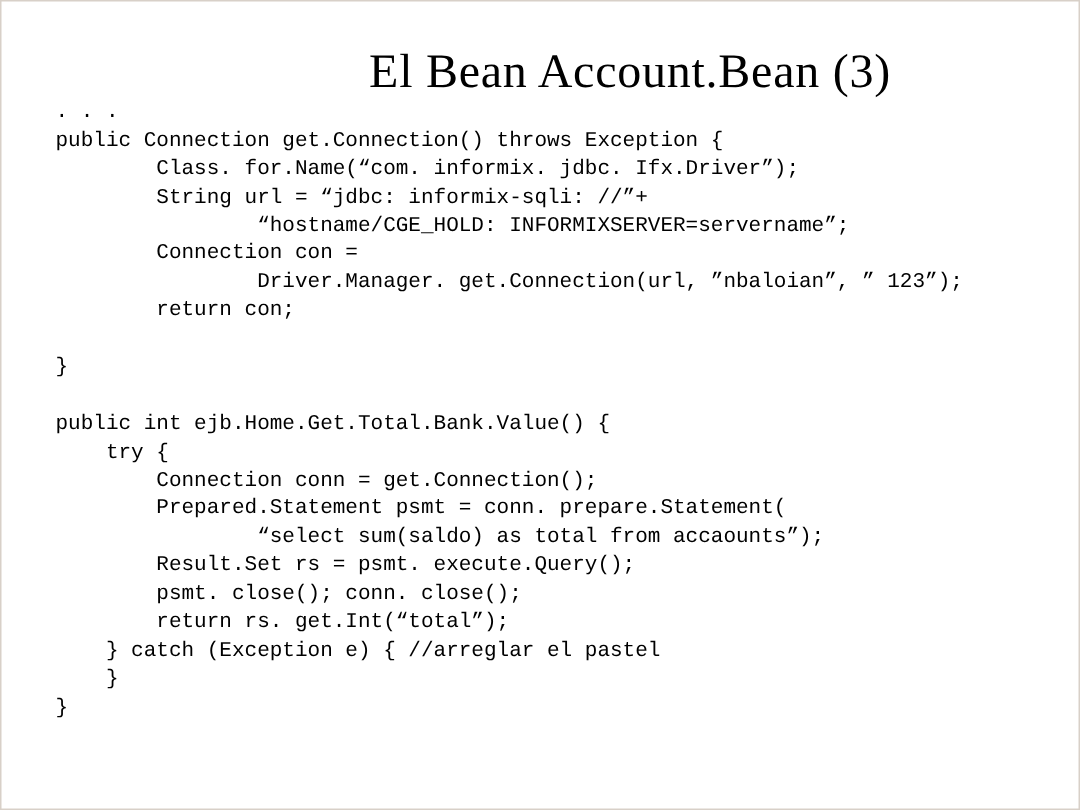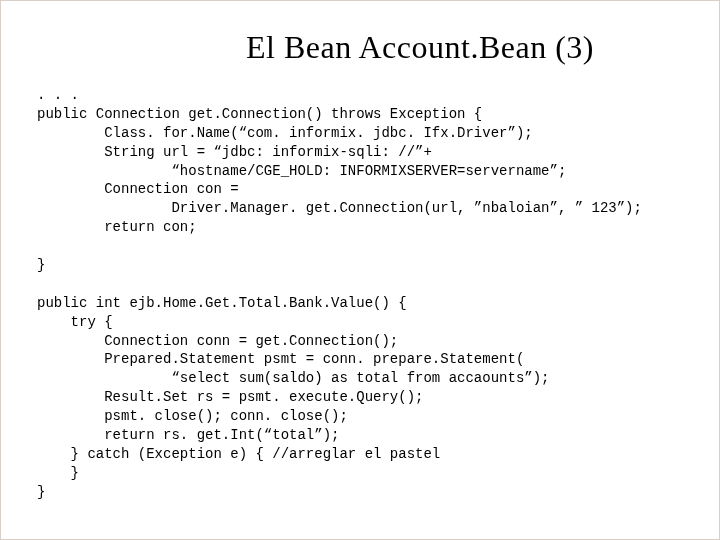--- a/index.html
+++ b/index.html
@@ -16,21 +16,21 @@
     box-sizing: border-box;
     width: 720px;
     height: 540px;
     padding: 24px 36px 24px 36px;
     border: 1px solid #d8d0c8;
   }
   .title {
     font-size: 32px;
     font-weight: normal;
     text-align: center;
-    margin: 4px 0 20px 120px;
+    margin: 4px 0 0 120px;
     letter-spacing: 0.5px;
   }
   .code {
     font-family: "Courier New", Courier, monospace;
     font-size: 14px;
     line-height: 1.35;
     white-space: pre;
     color: #000;
   }
 </style>

